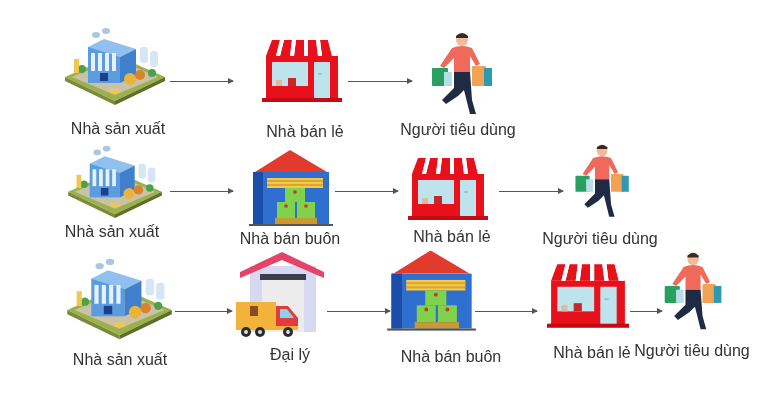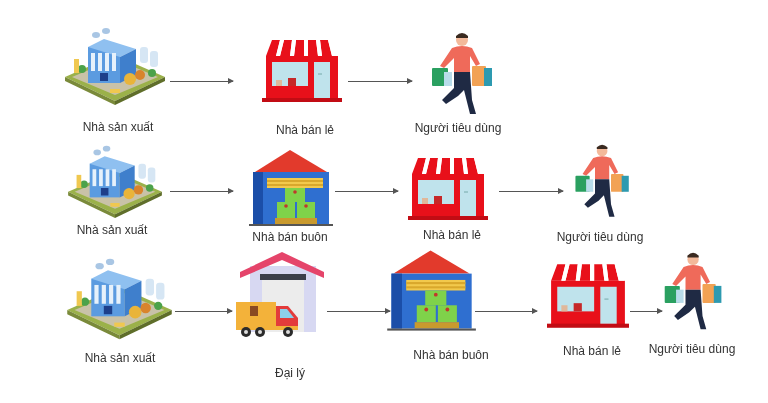--- a/index.html
+++ b/index.html
@@ -1,19 +1,19 @@
 <!DOCTYPE html>
 <html><head>
 <meta charset="utf-8">
 <style>
   html, body { margin:0; padding:0; }
   body { width:768px; height:403px; background:#ffffff; position:relative; overflow:hidden;
          font-family:"Liberation Sans", "DejaVu Sans", sans-serif; }
   .node { position:absolute; }
-  .label { position:absolute; font-size:12px; color:#333; white-space:nowrap; transform:translateX(-50%); }
+  .label { position:absolute; font-size:16px; color:#333; white-space:nowrap; transform:translateX(-50%); }
   .arrow { position:absolute; height:1px; background:#555; }
   .arrow::after { content:""; position:absolute; right:-1px; top:-3px; border-left:6px solid #555;
                   border-top:3.5px solid transparent; border-bottom:3.5px solid transparent; }
   svg { display:block; }
 </style>
 </head>
 <body>
 
 <svg width="0" height="0" style="position:absolute">
   <defs>
@@ -158,21 +158,21 @@
     </svg>
   </div>
 <span class="label" style="left:120px;top:351px;">Nhà sản xuất</span>
 <div class="arrow" style="left:175px;top:311px;width:57px;"></div>
 
 <div class="node" style="left:232px;top:248px;width:100px;height:100px;">
     <svg width="100" height="100">
       <use href="#agent"></use>
     </svg>
   </div>
-<span class="label" style="left:290px;top:366px;">Đại lý</span>
+<span class="label" style="left:290px;top:346px;">Đại lý</span>
 <div class="arrow" style="left:327px;top:311px;width:63px;"></div>
 
 <div class="node" style="left:383px;top:248px;width:95px;height:85px;">
     <svg width="95" height="85">
       <use href="#wholesale"></use>
     </svg>
   </div>
 <span class="label" style="left:451px;top:348px;">Nhà bán buôn</span>
 <div class="arrow" style="left:475px;top:311px;width:62px;"></div>
 

